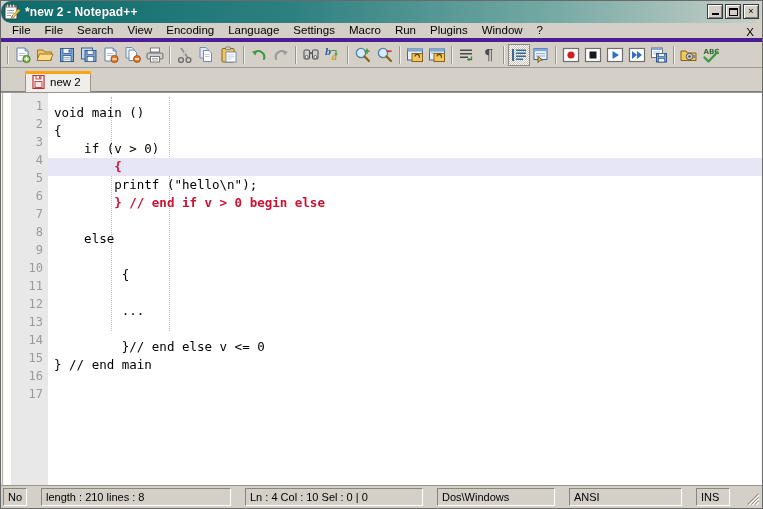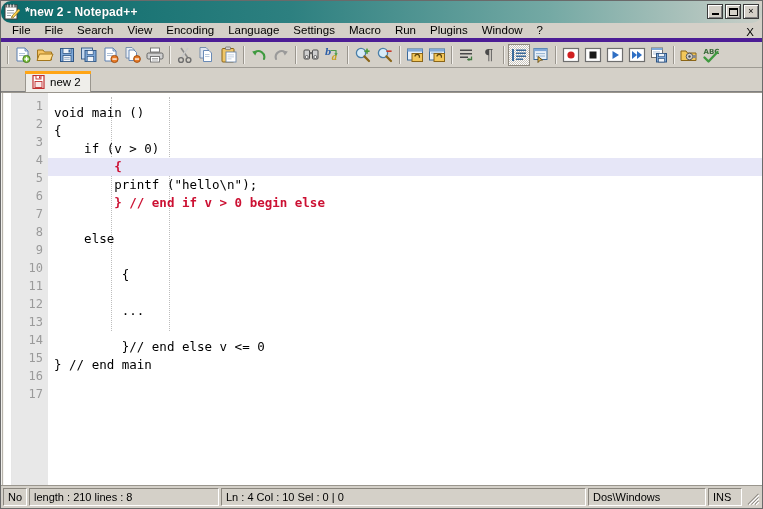--- a/index.html
+++ b/index.html
@@ -272,21 +272,21 @@
 
   
   .statusbar {
     height: 22px;
     min-height: 22px;
     background: #d4d0c8;
     display: flex;
     align-items: stretch;
     box-sizing: border-box;
     padding: 2px 2px 2px 2px;
-    gap: 2px;
+    gap: 14px;
   }
   .sb-cell {
     border: 1px solid;
     border-color: #8a867e #ffffff #ffffff #8a867e;
     display: flex;
     align-items: center;
     padding: 0 4px;
     font-size: 11px;
     color: #000;
     white-space: nowrap;
@@ -701,20 +701,21 @@
       <div class="code-line"><span></span></div>
       <div class="code-line"><span></span></div>
     </div>
   </div>
 
   <div class="statusbar">
     <div class="sb-cell sb-doctype">No</div>
     <div class="sb-cell sb-len">length : 210    lines : 8</div>
     <div class="sb-cell sb-pos">Ln : 4    Col : 10    Sel : 0 | 0</div>
     <div class="sb-cell sb-eol">Dos\Windows</div>
+    <div class="sb-cell sb-enc">ANSI</div>
     <div class="sb-cell sb-ins">INS</div>
     <div class="sb-grip">
       <svg width="14" height="14" viewBox="0 0 14 14">
         <g stroke="#8a867e" stroke-width="1.1">
           <line x1="12.5" y1="2" x2="2" y2="12.5"></line>
           <line x1="12.5" y1="5.5" x2="5.5" y2="12.5"></line>
           <line x1="12.5" y1="9" x2="9" y2="12.5"></line>
         </g>
         <g stroke="#ffffff" stroke-width="1.1">
           <line x1="13" y1="3" x2="3" y2="13"></line>

